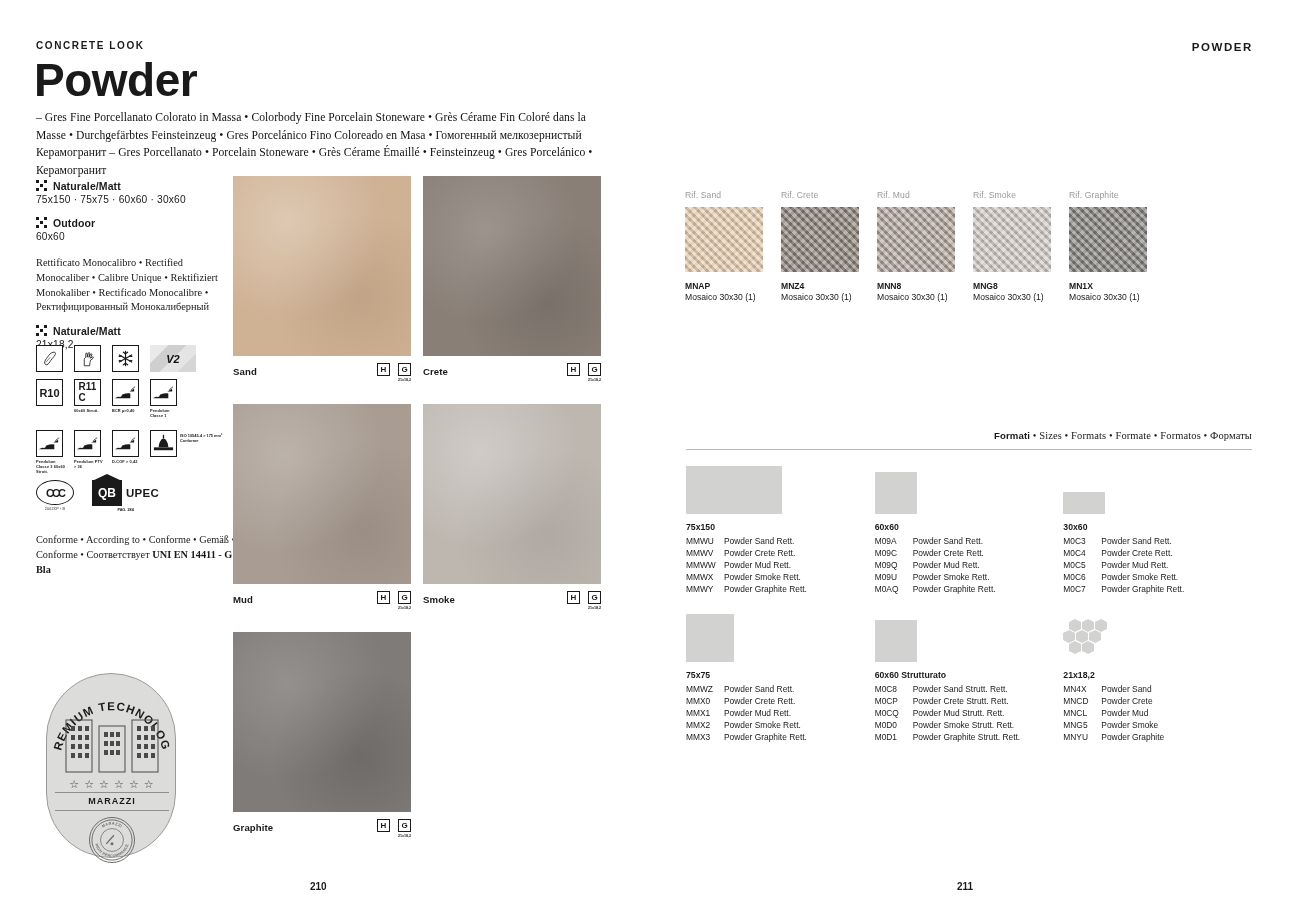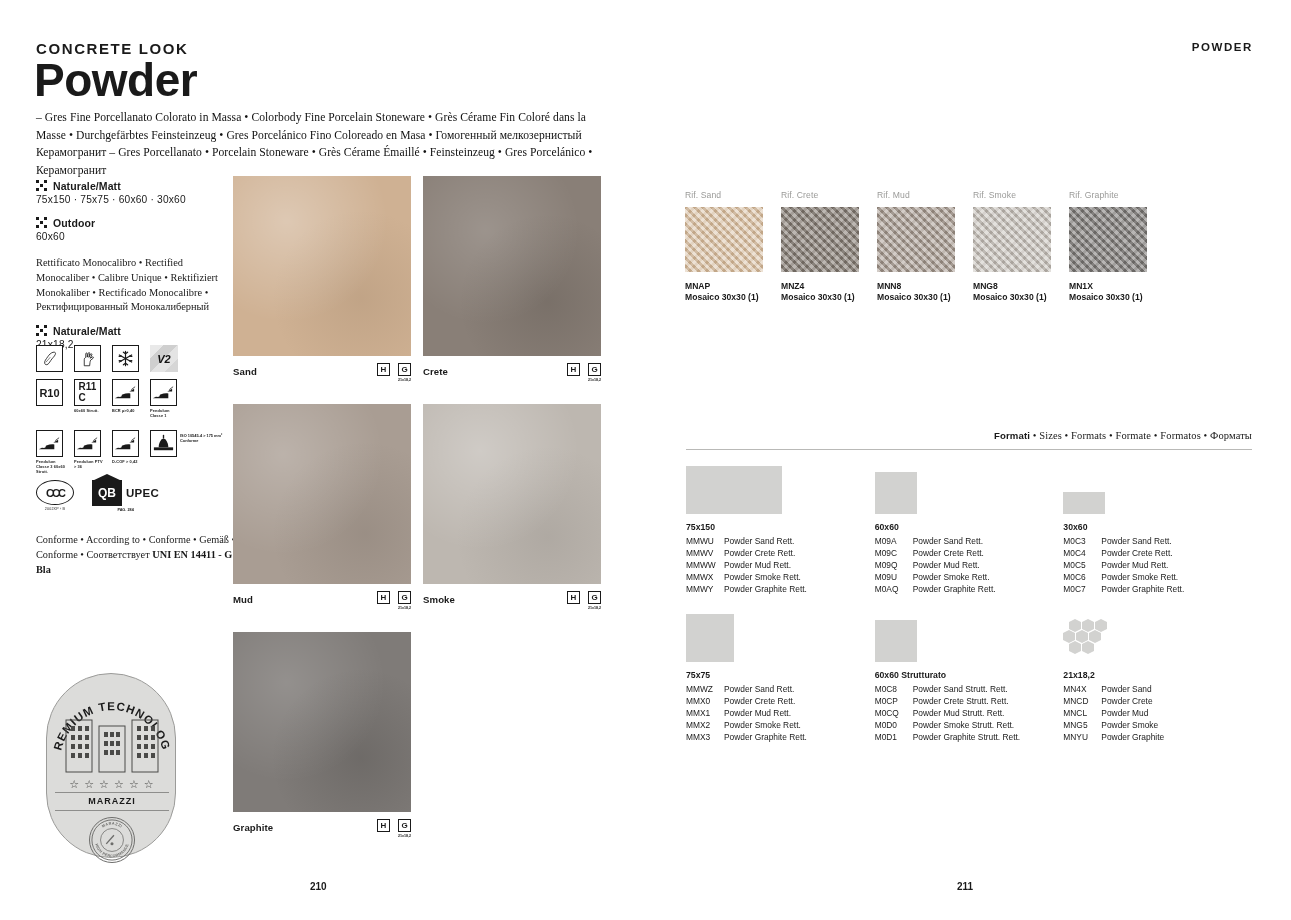--- a/index.html
+++ b/index.html
@@ -8,21 +8,21 @@
     background: #ffffff;
     font-family: "Liberation Sans", sans-serif;
     color: #1a1a1a;
     overflow: hidden;
   }
   .page { position: relative; width: 1291px; height: 920px; }
 
   
   .kicker {
     position: absolute; left: 36px; top: 40px;
-    font-size: 15px; letter-spacing: 1.6px; font-weight: 600; color: #1a1a1a;
+    font-size: 10px; letter-spacing: 1.6px; font-weight: 600; color: #1a1a1a;
   }
   .running-head {
     position: absolute; right: 38px; top: 41px;
     font-size: 11.5px; letter-spacing: 1.6px; font-weight: 600; color: #1a1a1a;
   }
   .title {
     position: absolute; left: 34px; top: 57px;
     font-size: 46px; font-weight: 700; letter-spacing: -0.5px; line-height: 1;
   }
   .subtitle {
@@ -64,21 +64,21 @@
   }
   .iso-wrap { display: flex; gap: 3px; align-items: flex-start; }
   .iso-cap { font-size: 3.9px; line-height: 1.4; font-weight: 700; padding-top: 3px; }
 
   .r11 { font-size: 10px; line-height: 1.02; text-align: left; font-weight: 700; }
 
   
   .glyph-shoe { width: 18px; height: 18px; }
   .glyph-hand { width: 18px; height: 18px; }
   .v2box {
-    width: 28px; height: 27px; display: flex; align-items: center; justify-content: center;
+    width: 46px; height: 27px; display: flex; align-items: center; justify-content: center;
     background: linear-gradient(135deg,#e9e9e9 0 25%,#cfcfcf 25% 50%,#e4e4e4 50% 75%,#d6d6d6 75% 100%);
     font-size: 11px; font-weight: 700; font-style: italic; color:#111;
   }
   .ramp { width: 27px; height: 27px; }
 
   
   .cert-row { position: absolute; left: 36px; top: 480px; display: flex; align-items: flex-start; gap: 18px; }
   .ccc-wrap { text-align: center; }
   .ccc {
     width: 38px; height: 25px; border: 1.2px solid #1a1a1a; border-radius: 50%;
@@ -168,21 +168,21 @@
     display: flex; align-items: center; justify-content: center;
   }
   .badge-cap { font-size: 3.6px; margin-top: 1.5px; font-weight: 600; }
 
   
   .mosaics { position: absolute; left: 685px; top: 190px; display: flex; gap: 18px; }
   .mos-cell { width: 78px; }
   .mos-rif { font-size: 8.6px; color: #9a9a98; margin-bottom: 7px; letter-spacing: .1px; }
   .mos-img { width: 78px; height: 65px; }
   .mos-code { font-size: 8.6px; font-weight: 700; margin-top: 9px; }
-  .mos-desc { font-size: 8.6px; font-weight: 700; margin-top: 1px; }
+  .mos-desc { font-size: 8.6px; font-weight: 400; margin-top: 1px; }
 
   
   .formati {
     position: absolute; left: 686px; top: 430px; width: 566px;
   }
   .formati-title {
     font-family: "Liberation Serif", serif; font-size: 10.5px; letter-spacing: .1px; text-align: right;
   }
   .formati-title b { font-family: "Liberation Sans", sans-serif; font-size: 9.6px; font-weight: 700; }
   .formati-rule { height: 1px; background: #b9b9b7; margin-top: 8px; }

